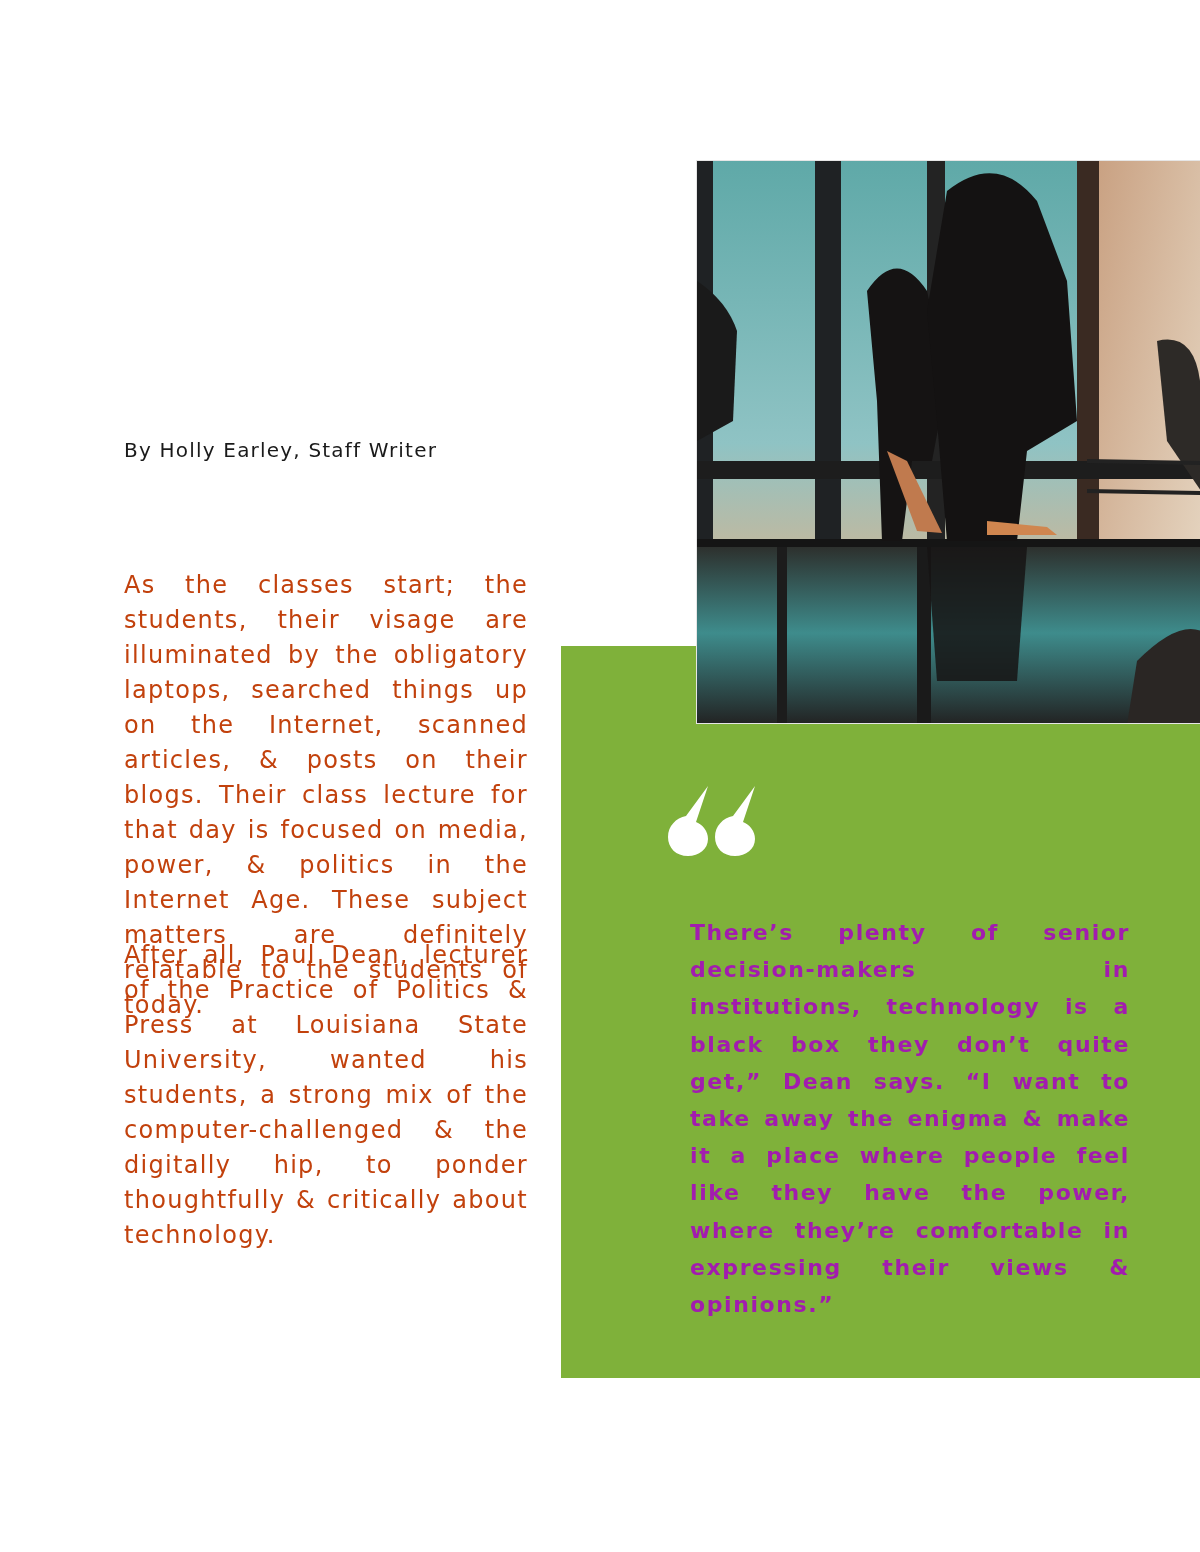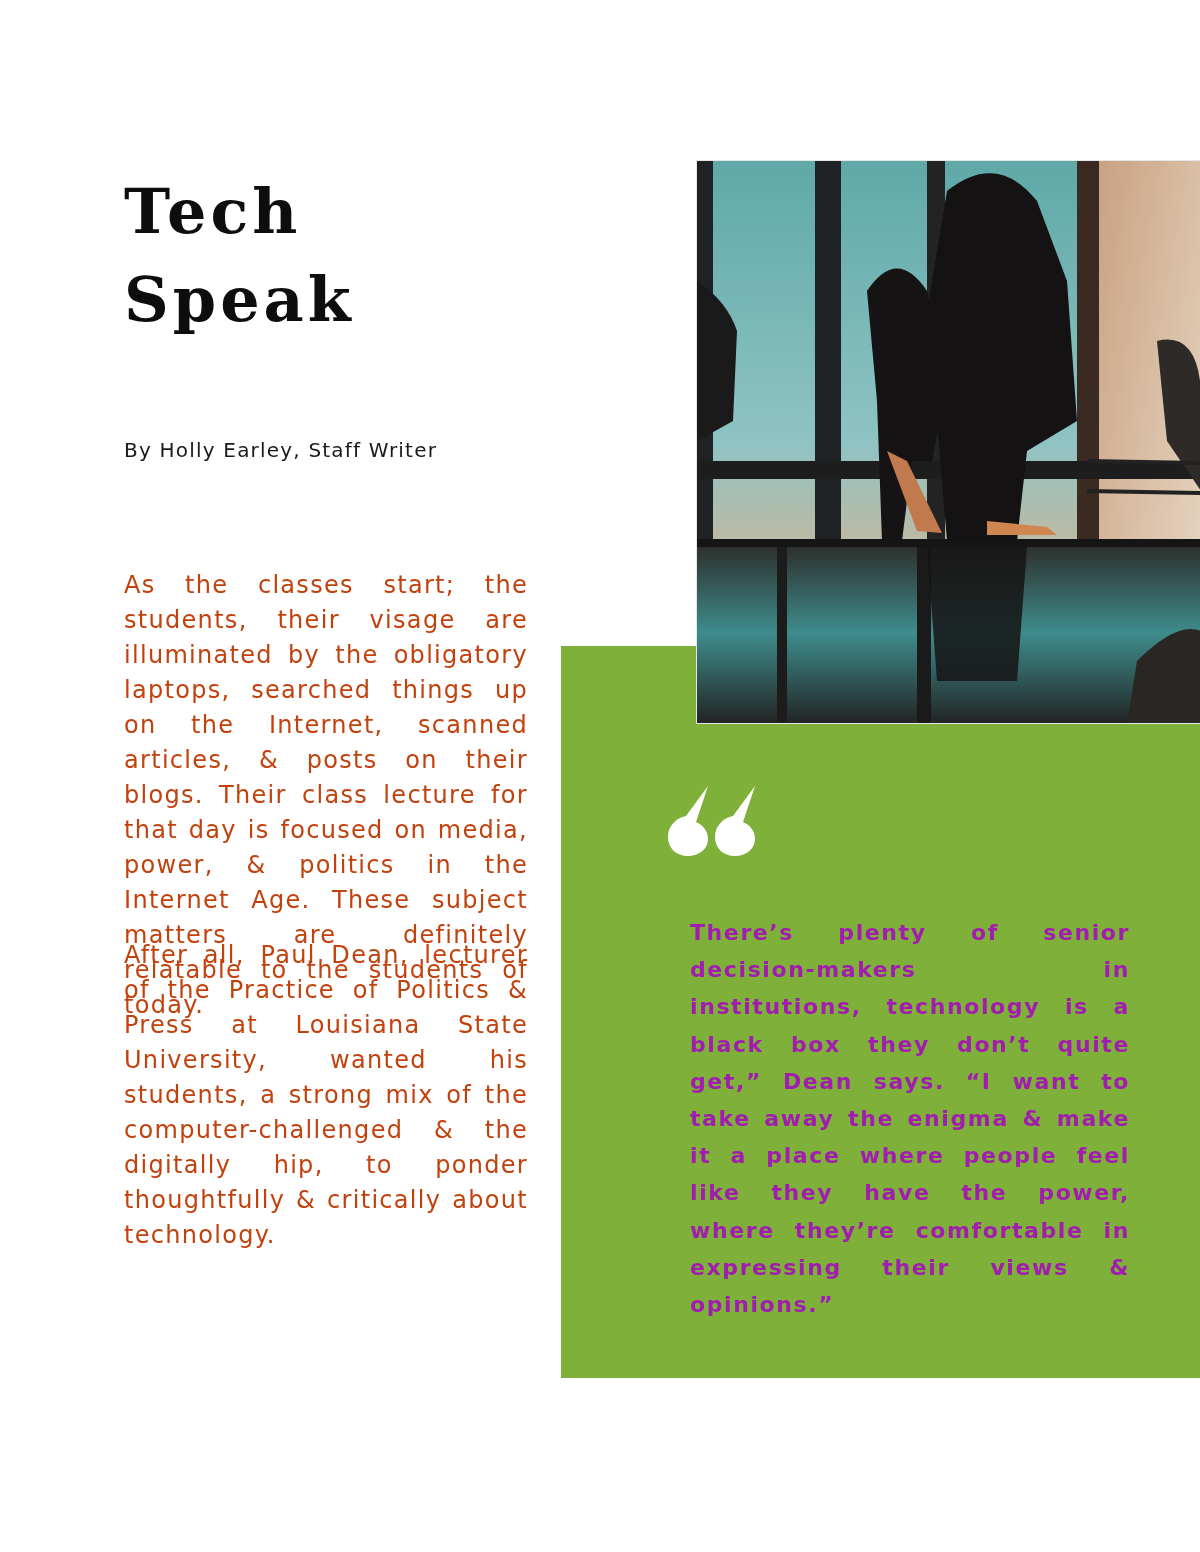--- a/index.html
+++ b/index.html
@@ -11,22 +11,21 @@
   .p2{top:938px;}
   .green-box{position:absolute;left:561px;top:646px;width:639px;height:732px;}
   .photo{position:absolute;left:696px;top:160px;width:504px;height:564px;overflow:hidden;border:1px solid #e6e6e6;border-right:none;box-sizing:border-box;}
   .quote-mark{position:absolute;left:668px;top:786px;width:92px;height:70px;}
   .quote-text{position:absolute;left:690px;top:914px;width:440px;margin:0;font-size:22px;line-height:37.2px;letter-spacing:1.6px;font-weight:bold;color:#a21caf;text-align:justify;}
 </style>
 </head>
 <body>
 
 <h1 class="title">
-  <span>Tech</span><br>
-  <span>Speak</span>
+  <br>
 </h1>
 
 <div class="byline">By Holly Earley, Staff Writer</div>
 
 <p class="body-para p1">As the classes start; the students, their visage are illuminated by the obligatory laptops, searched things up on the Internet, scanned articles, &amp; posts on their blogs. Their class lecture for that day is focused on media, power, &amp; politics in the Internet Age. These subject matters are definitely relatable to the students of today.</p>
 <p class="body-para p2">After all, Paul Dean, lecturer of the Practice of Politics &amp; Press at Louisiana State University, wanted his students, a strong mix of the computer-challenged &amp; the digitally hip, to ponder thoughtfully &amp; critically about technology.</p>
 
 <div class="green-box" style="background:#7fb13a;"></div>
 
 <div class="photo">

